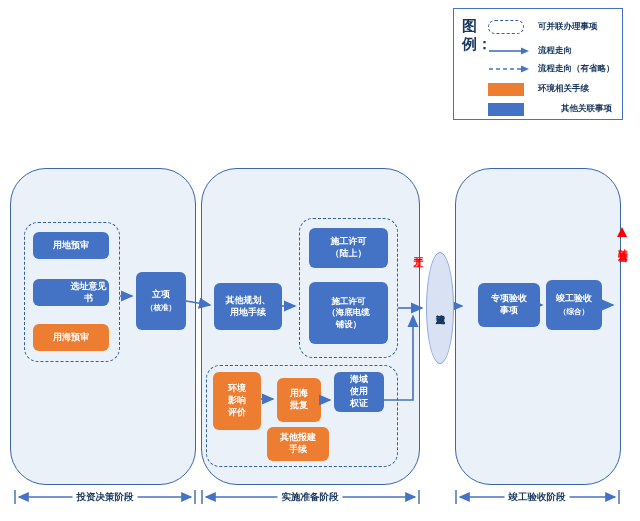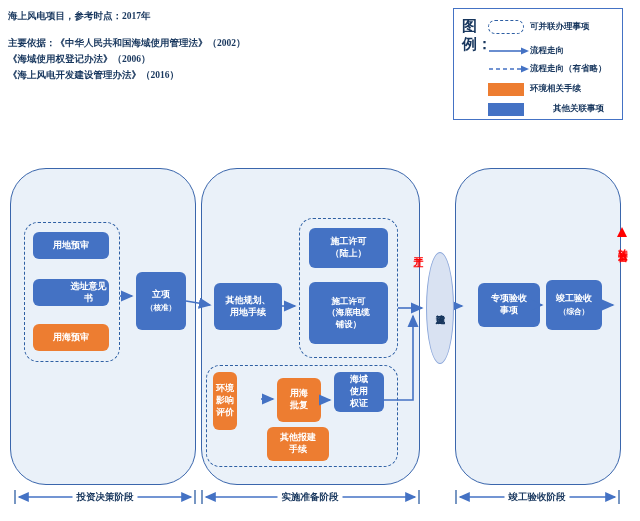--- a/index.html
+++ b/index.html
@@ -5,21 +5,21 @@
   html,body{margin:0;padding:0;background:#fff;}
   #canvas{position:relative;width:640px;height:521px;background:#fff;font-family:"Liberation Sans",sans-serif;overflow:hidden;}
 
   .hdr{position:absolute;left:8px;top:8px;color:#17365D;font-family:"Liberation Serif",serif;font-weight:bold;font-size:9.5px;line-height:16px;}
   .hdr .l1{margin-bottom:11px;}
 
   .legend{position:absolute;left:453px;top:8px;width:170px;height:112px;border:1px solid #4472C4;background:#fff;box-sizing:border-box;}
   .legend-title{position:absolute;left:8px;top:8px;width:14px;color:#17365D;font-weight:bold;font-size:15px;line-height:18px;word-break:break-all;font-family:"Liberation Serif",serif;}
   .lg-row{position:absolute;left:34px;display:flex;align-items:center;height:16px;}
   .lg-icon{width:42px;display:flex;justify-content:flex-start;align-items:center;}
-  .lg-label{color:#17365D;font-weight:bold;font-size:8.5px;font-family:Liberation Mono, monospace;white-space:nowrap;}
+  .lg-label{margin-left:8px;color:#17365D;font-weight:bold;font-size:8.5px;font-family:Liberation Mono, monospace;white-space:nowrap;}
   .icon-dashed{width:36px;height:14px;border:1.5px dashed #2E5FA3;border-radius:7px;box-sizing:border-box;}
   .icon-orange{width:36px;height:13px;background:#ED7D31;}
   .icon-blue{width:36px;height:13px;background:#4472C4;}
 
   .phase{position:absolute;background:#EAF1F9;border:1.5px solid #3A66AC;border-radius:36px;box-sizing:border-box;}
   .dashedbox{position:absolute;border:1.6px dashed #2E5FA3;border-radius:14px;box-sizing:border-box;}
 
   .node{position:absolute;display:flex;flex-direction:column;align-items:center;justify-content:center;text-align:center;color:#fff;font-weight:bold;font-size:9px;line-height:1.3;border-radius:6px;white-space:pre-line;box-sizing:border-box;padding:1px;}
   .blue{background:#4472C4;}
   .orange{background:#ED7D31;}
@@ -35,26 +35,20 @@
 
   .phase-label{position:absolute;transform:translate(-50%,-50%);background:#fff;padding:0 4px;color:#17365D;font-family:"Liberation Serif",serif;font-weight:bold;font-size:9.5px;white-space:nowrap;z-index:10;}
 
   svg.overlay{position:absolute;left:0;top:0;z-index:5;pointer-events:none;}
 </style>
 </head>
 <body>
 
 <div id="canvas">
 
-  <div class="hdr">
-    <div class="l1">海上风电项目，参考时点：2017年</div>
-    <div>主要依据：《中华人民共和国海域使用管理法》（2002）</div>
-    <div>《海域使用权登记办法》（2006）</div>
-    <div>《海上风电开发建设管理办法》（2016）</div>
-  </div>
 
   <div class="legend">
     <div class="legend-title">图例：</div>
     <div class="lg-row" style="top:10px;">
       <span class="lg-icon">
           <span class="icon-dashed"></span>
         </span>
       <span class="lg-label">可并联办理事项</span>
     </div>
     <div class="lg-row" style="top:34px;">
@@ -104,21 +98,21 @@
 
   <div class="node blue" style="left:214px;top:283px;width:68px;height:47px;">其他规划、
 用地手续</div>
   <div class="dashedbox" style="left:299px;top:218px;width:99px;height:140px;"></div>
   <div class="node blue" style="left:309px;top:228px;width:79px;height:40px;">施工许可
 （陆上）</div>
   <div class="node blue small" style="left:309px;top:282px;width:79px;height:62px;">施工许可
 （海底电缆
 铺设）</div>
   <div class="dashedbox" style="left:206px;top:365px;width:192px;height:102px;"></div>
-  <div class="node orange" style="left:213px;top:372px;width:24px;height:58px;">环境
+  <div class="node orange" style="left:213px;top:372px;width:48px;height:58px;">环境
 影响
 评价</div>
   <div class="node orange" style="left:277px;top:378px;width:44px;height:44px;">用海
 批复</div>
   <div class="node blue" style="left:334px;top:372px;width:50px;height:40px;">海域
 使用
 权证</div>
   <div class="node orange" style="left:267px;top:427px;width:62px;height:34px;">其他报建
 手续</div>
 

